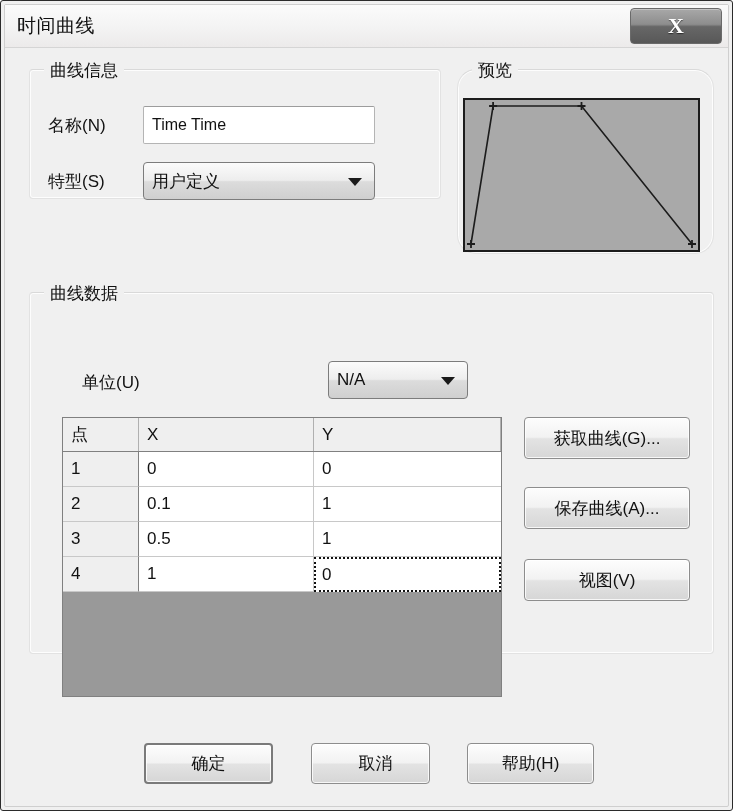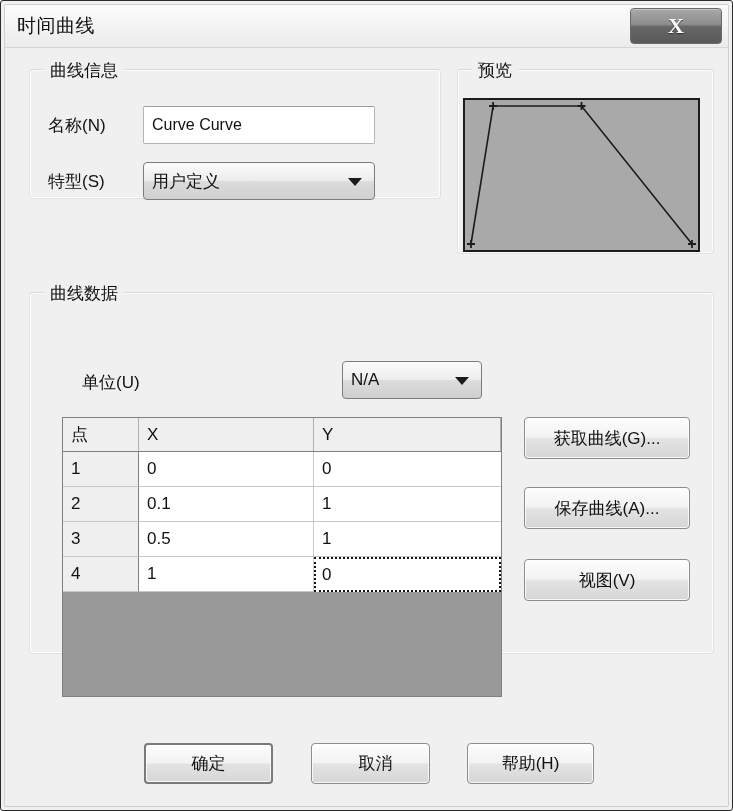--- a/index.html
+++ b/index.html
@@ -87,21 +87,21 @@
     position: absolute;
     top: -11px;
     left: 14px;
     padding: 0 6px;
     background: #f0f0f0;
     font-size: 17px;
     color: #111;
   }
 
   #group-curve-info { left: 24px; top: 64px; width: 412px; height: 130px; }
-  #group-preview    { left: 452px; top: 64px; width: 257px; height: 185px; }
+  #group-preview    { left: 452px; top: 64px; width: 257px; height: 185px; border-radius: 19px; }
   #group-curve-data { left: 24px; top: 287px; width: 685px; height: 362px; }
 
   
   .field-label {
     position: absolute;
     font-size: 17px;
     color: #111;
     white-space: nowrap;
   }
 
@@ -242,21 +242,21 @@
       <div id="title-text">时间曲线</div>
       <div id="close-button">
         <div id="close-x">X</div>
       </div>
     </div>
 
     <div class="groupbox" id="group-curve-info">
       <div class="group-title">曲线信息</div>
 
       <div class="field-label" style="left:18px; top:44px;">名称(N)</div>
-      <div class="textbox" style="left:113px; top:36px; width:232px; height:38px;" placeholder="">Curve Curve</div>
+      <div class="textbox" style="left:113px; top:36px; width:232px; height:38px;" placeholder="">Time Time</div>
 
       <div class="field-label" style="left:18px; top:100px;">特型(S)</div>
       <div class="combo" style="left:113px; top:92px; width:232px; height:38px;text-align:right;">
         <span>用户定义</span>
         <span class="arrow"></span>
       </div>
     </div>
 
     <div class="groupbox" id="group-preview">
       <div class="group-title">预览</div>
@@ -272,21 +272,21 @@
         </svg>
       </div>
     </div>
 
     <div class="groupbox" id="group-curve-data">
       <div class="group-title">曲线数据</div>
 
       <div class="field-label" style="left:52px; top:78px;">单位(U)</div>
 
 
-      <div class="combo" style="left:312px; top:68px; width:140px; height:38px;">
+      <div class="combo" style="left:298px; top:68px; width:140px; height:38px;">
         <span>N/A</span>
         <span class="arrow"></span>
       </div>
 
       <div id="result-text">结果时间 = 1 秒</div>
 
       <div id="grid">
         <div class="grid-row header">
           <div class="cell c-point">点</div>
           <div class="cell c-x">X</div>

